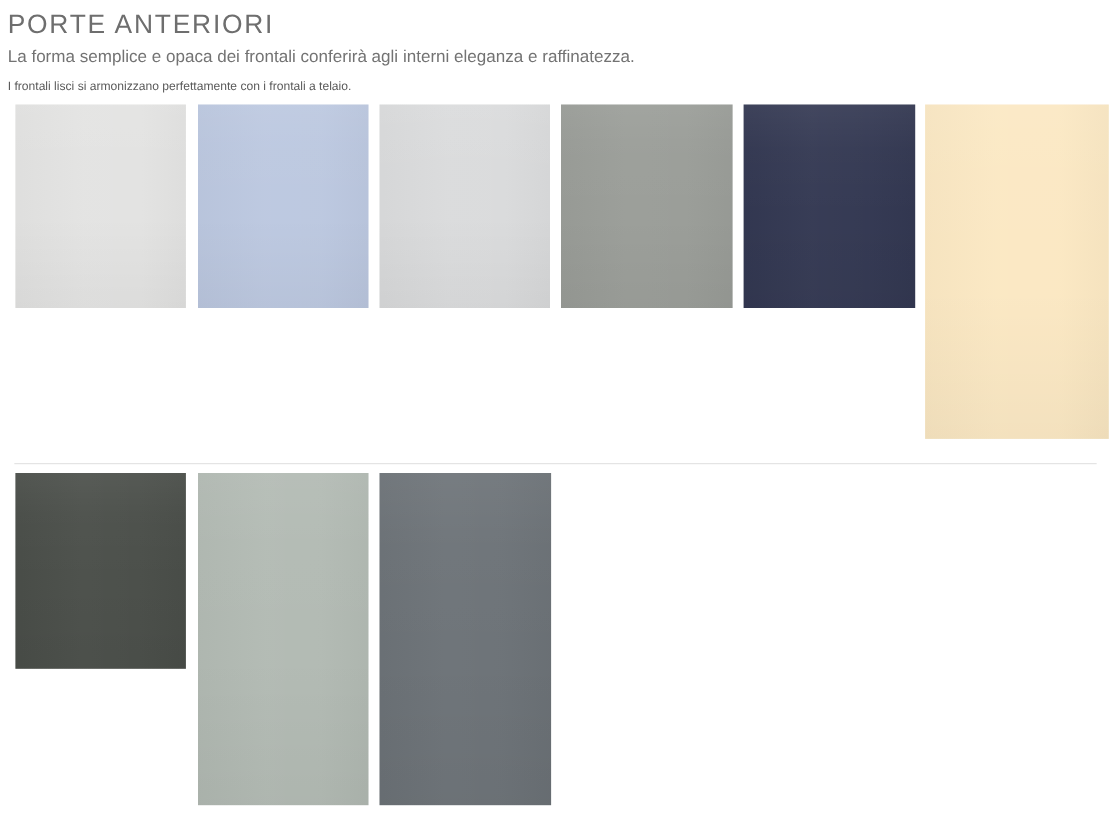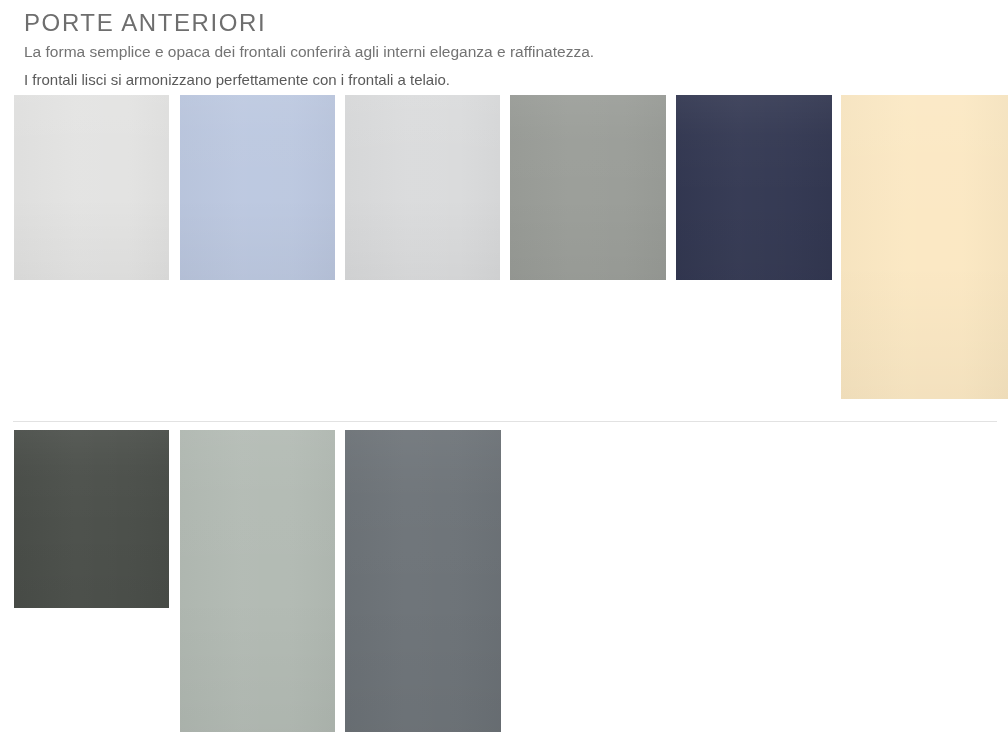--- a/index.html
+++ b/index.html
@@ -12,21 +12,21 @@
     height: 746px;
     position: relative;
     overflow: hidden;
     font-family: "Liberation Sans", sans-serif;
     -webkit-font-smoothing: antialiased;
   }
 
   
   .header {
     position: absolute;
-    left: 24px;
+    left: 7px;
     top: 0px;
     width: 984px;
   }
   .page-title {
     font-size: 24px;
     font-weight: 400;
     letter-spacing: 1.6px;
     color: #6e6e6e;
     margin: 0;
     padding-top: 8px;
@@ -36,21 +36,21 @@
   .page-subtitle {
     font-size: 15.5px;
     font-weight: 400;
     color: #585858;
     margin: 0;
     padding-top: 4px;
     line-height: 20px;
     white-space: nowrap;
   }
   .page-note {
-    font-size: 15px;
+    font-size: 11px;
     font-weight: 400;
     color: #5a5a5a;
     margin: 0;
     padding-top: 10px;
     line-height: 15px;
     white-space: nowrap;
   }
 
   
   .swatch-board {

